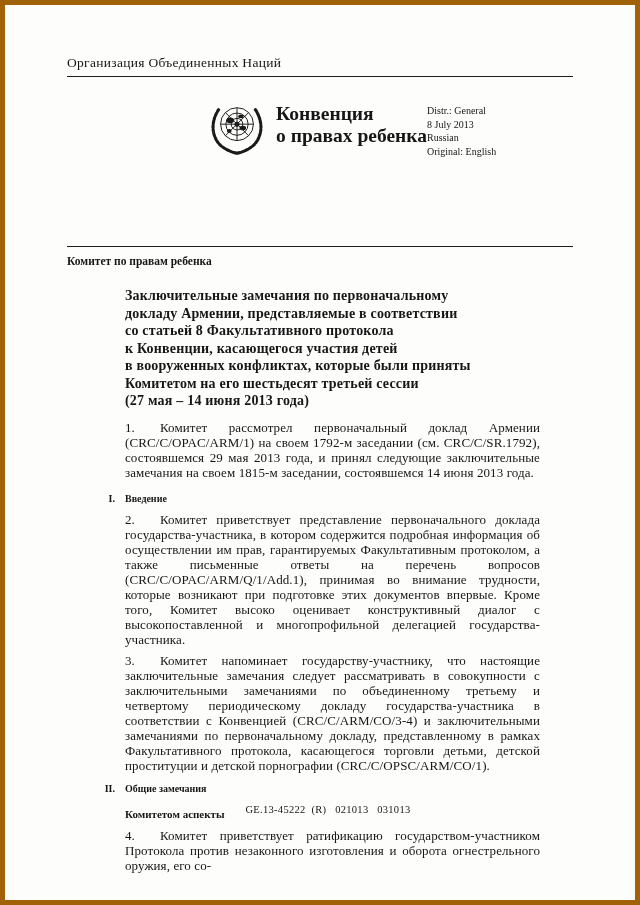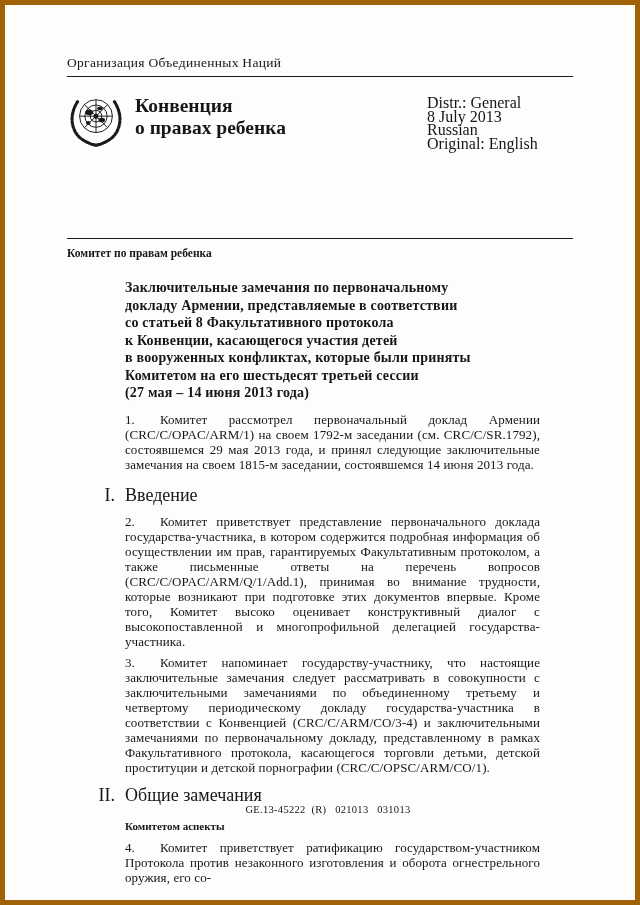--- a/index.html
+++ b/index.html
@@ -16,43 +16,43 @@
   }
   .inner{position:absolute;left:62px;right:62px;top:50px;}
 
   
   .hdr-row{display:flex;justify-content:space-between;align-items:baseline;}
   .org-name{font-size:13.5px;letter-spacing:.3px;}
   .doc-symbol{font-size:23px;letter-spacing:.5px;white-space:nowrap;}
   .doc-symbol .suffix{font-size:9.5px;letter-spacing:.4px;}
   .rule-1{border-top:1.6px solid #1c1c1c;margin-top:5px;}
 
-  .masthead{display:flex;justify-content:space-between;align-items:flex-start;margin-top:16px;}
+  .masthead{display:flex;justify-content:flex-end;align-items:flex-start;margin-top:24px;}
   .mast-left{display:flex;align-items:flex-start;}
   .emblem{width:58px;height:56px;flex:0 0 auto;}
   .mast-title{margin-left:10px;font-weight:bold;font-size:19.5px;line-height:22px;margin-top:2px;}
-  .distr-block{width:146px;font-size:16px;line-height:13.6px;margin-top:3px;}
+  .distr-block{width:146px;font-size:10px;line-height:13.6px;margin-top:3px;}
 
   .rule-2{border-top:1px solid #1c1c1c;margin-top:88px;}
 
   
   .committee{margin-top:8px;font-weight:bold;font-size:11.5px;}
   .doc-title{
     margin-top:20px;margin-left:58px;
     font-weight:bold;font-size:14px;line-height:17.5px;
     white-space:pre-line;letter-spacing:.2px;
   }
   .para{
     margin:6px 0 0 58px;width:415px;
     font-size:13px;line-height:15px;
     text-align:justify;letter-spacing:.1px;
   }
   .para.first{margin-top:10px;}
   .pnum{display:inline-block;width:35px;}
-  .sec-heading{margin-top:13px;font-weight:normal;font-size:18px;}
+  .sec-heading{margin-top:13px;font-weight:bold;font-size:10px;}
   .sec-num{display:inline-block;width:26px;margin-left:22px;text-align:right;}
   .sec-title{margin-left:10px;}
   .subheading{margin:14px 0 0 58px;font-weight:bold;font-size:11px;}
   .para.after-sub{margin-top:8px;}
 
   
   .footer{
     position:absolute;left:62px;right:46px;top:799px;
     display:flex;justify-content:center;align-items:center;
   }

